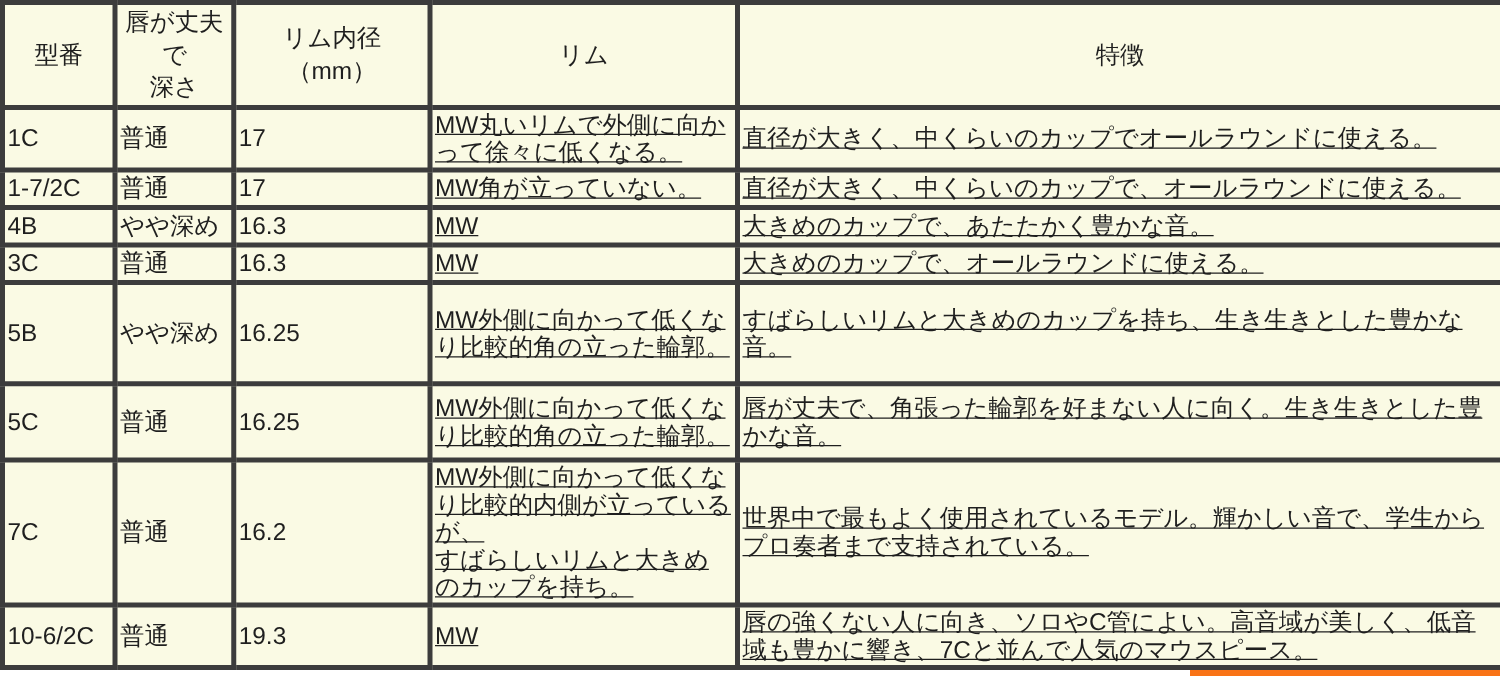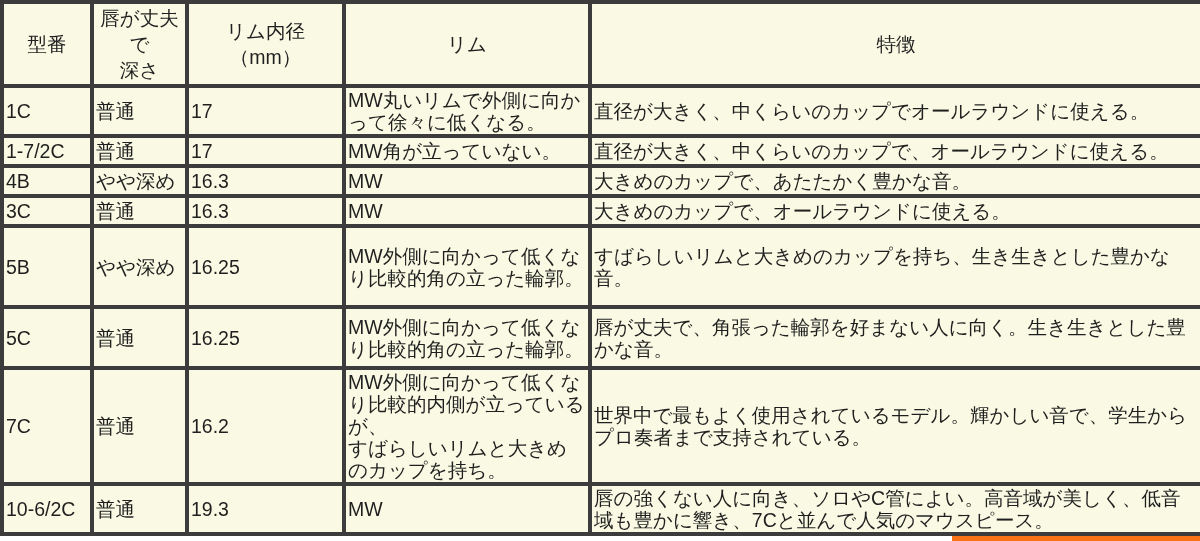--- a/index.html
+++ b/index.html
@@ -29,21 +29,21 @@
   table.spec-table td {
     border: 4px solid #3C3C3C;
     vertical-align: middle;
     overflow: hidden;
     box-sizing: border-box;
     font-weight: normal;
     padding: 1px 2px;
   }
   
   th.col-center, td.col-center { text-align: left; }
-  td.col-left  { text-align: left; padding: 1px 6px 1px 3px; }
+  td.col-left  { text-align: left; padding: 1px 6px 1px 3px; text-decoration: underline; }
   th.hdr { text-align: center; white-space: pre-line; line-height: 26px; }
   td.pre { white-space: pre-line; }
 
   
   tr.row-header  { height: 59px; }
   tr.row-0 { height: 48px; }
   tr.row-1 { height: 30px; }
   tr.row-2 { height: 30px; }
   tr.row-3 { height: 30px; }
   tr.row-4 { height: 81px; }

